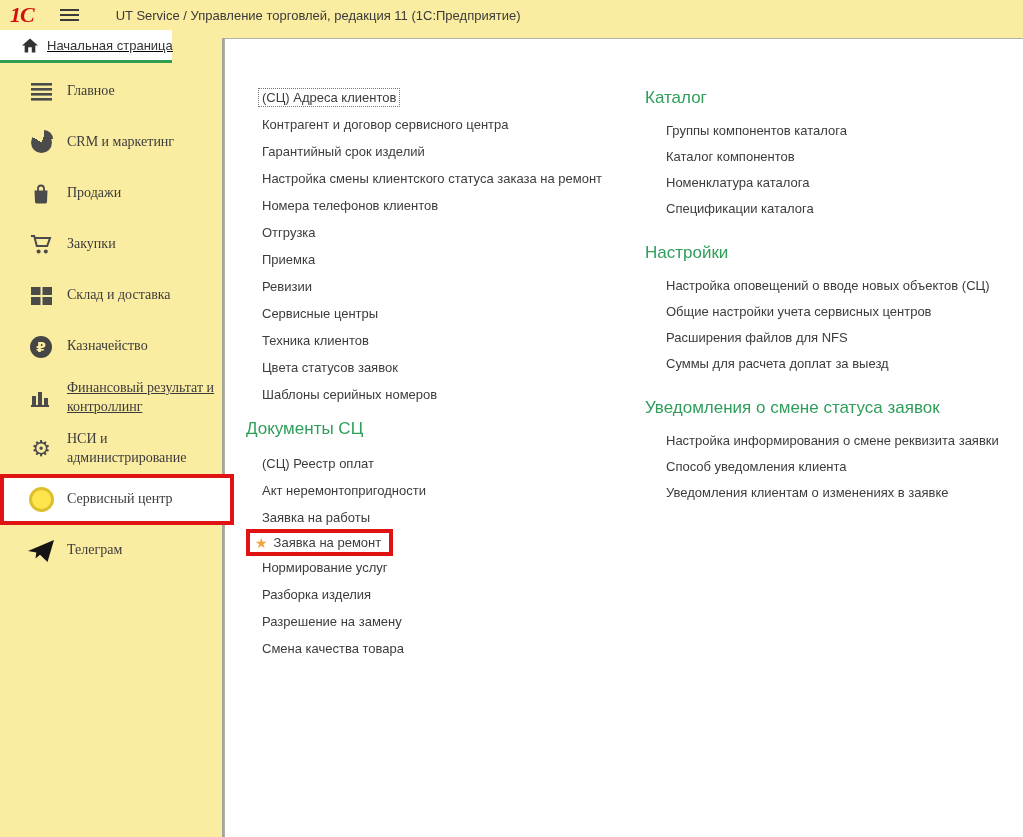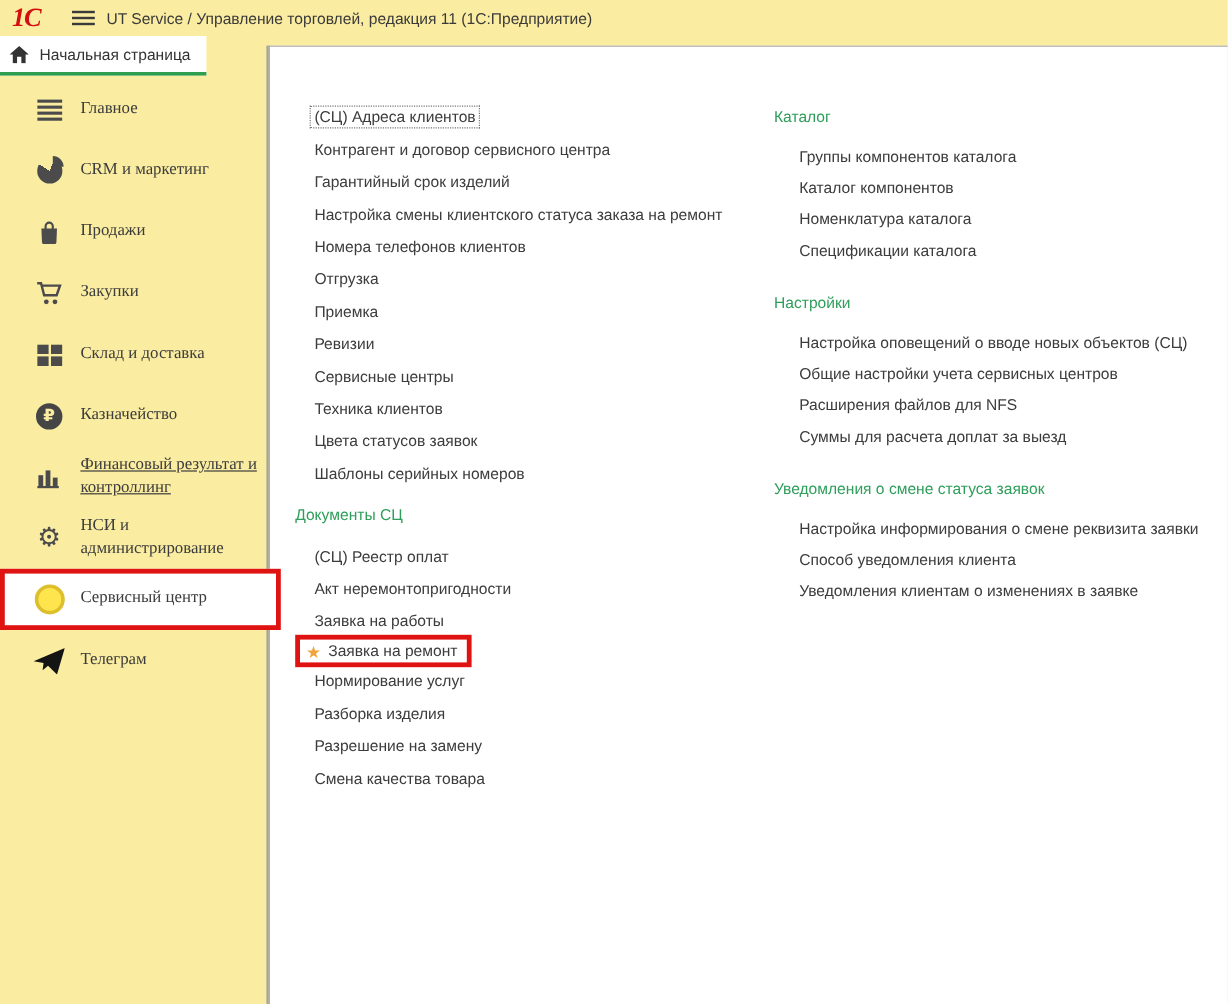--- a/index.html
+++ b/index.html
@@ -8,24 +8,24 @@
     background:#faeca0;
     font-family:"Liberation Sans", sans-serif;
     -webkit-font-smoothing:antialiased;
   }
   
   .topbar{position:absolute;top:0;left:0;right:0;height:30px;display:flex;align-items:center;}
   .logo{margin-left:10px;font-family:"Liberation Serif",serif;font-style:italic;font-weight:bold;
         font-size:22px;color:#d30f0f;letter-spacing:-1px;line-height:28px;}
   .burger{margin-left:26px;width:19px;cursor:pointer;}
   .burger i{display:block;height:2px;background:#3a3a3a;margin:3px 0;}
-  .win-title{margin-left:10px;font-size:13px;color:#3a3a3a;}
+  .win-title{margin-left:37px;font-size:13px;color:#3a3a3a;}
   
   .tab{position:absolute;top:30px;left:0;width:172px;height:33px;background:#ffffff;
-       border-bottom:3px solid #2f9e4e;display:flex;align-items:center;padding-left:8px;box-sizing:border-box;}
+       border-bottom:3px solid #2f9e4e;display:flex;align-items:center;padding-left:22px;box-sizing:border-box;text-decoration:underline;}
   .tab-label{font-size:13px;color:#333;margin-left:9px;white-space:nowrap;}
   
   .main-panel{position:absolute;left:224px;top:38px;right:0;bottom:0;background:#fff;
               border-left:1px solid #b0afa8;border-top:1px solid #b0afa8;}
   .sidebar-border{position:absolute;left:222px;top:38px;bottom:0;width:2px;background:#a6a59a;}
   
   .sidebar{position:absolute;left:0;top:66px;width:222px;}
   .sb-item{height:51px;display:flex;align-items:center;padding-left:28px;box-sizing:border-box;cursor:pointer;}
   .sb-icon{width:26px;height:26px;flex:none;display:flex;align-items:center;justify-content:center;
            margin-right:13px;color:#4b4b4b;position:relative;}
@@ -36,21 +36,21 @@
   .pie{width:21px;height:21px;border-radius:50%;position:relative;
        background:conic-gradient(from 20deg,#4b4b4b 0 282deg,rgba(0,0,0,0) 282deg 360deg);}
   .pie:after{content:"";position:absolute;width:9px;height:9px;right:-1px;top:-2px;background:#4b4b4b;border-radius:0 100% 0 0;}
   .glyph{font-family:"DejaVu Sans",sans-serif;font-size:22px;line-height:1;color:#4b4b4b;}
   .rub{width:22px;height:22px;border-radius:50%;background:#454545;color:#faeca0;
        font-size:14px;font-weight:bold;display:flex;align-items:center;justify-content:center;font-family:"DejaVu Sans",sans-serif;}
   
   .col{position:absolute;top:84px;}
   .col1{left:262px;width:360px;}
   .col2{left:666px;width:356px;}
-  .fm-header{font-size:13px;color:#2f9e5b;height:27px;display:flex;align-items:center;white-space:nowrap;}
+  .fm-header{font-size:17px;color:#2f9e5b;height:27px;display:flex;align-items:center;white-space:nowrap;}
   .col1 .fm-header{margin-left:-16px;margin-top:7px;margin-bottom:8px;}
   .col2 .fm-header{margin-left:-21px;margin-top:18px;margin-bottom:6px;}
   .col2 .fm-header:first-child{margin-top:0;}
   .fm-item{height:27px;display:flex;align-items:center;font-size:13px;color:#3c3c3c;cursor:pointer;white-space:nowrap;}
   .col2 .fm-item{height:26px;}
   .fm-item .lbl.focus{border:1px dotted #777;padding:1px 3px;margin-left:-4px;}
   .fm-item.hl{border:4px solid #e01313;margin:-2px 0 -2px -16px;padding-left:5px;width:147px;box-sizing:border-box;}
   .star{color:#f0a43c;font-size:14px;margin-right:6px;line-height:1;}
   svg{display:block;}
 </style>

